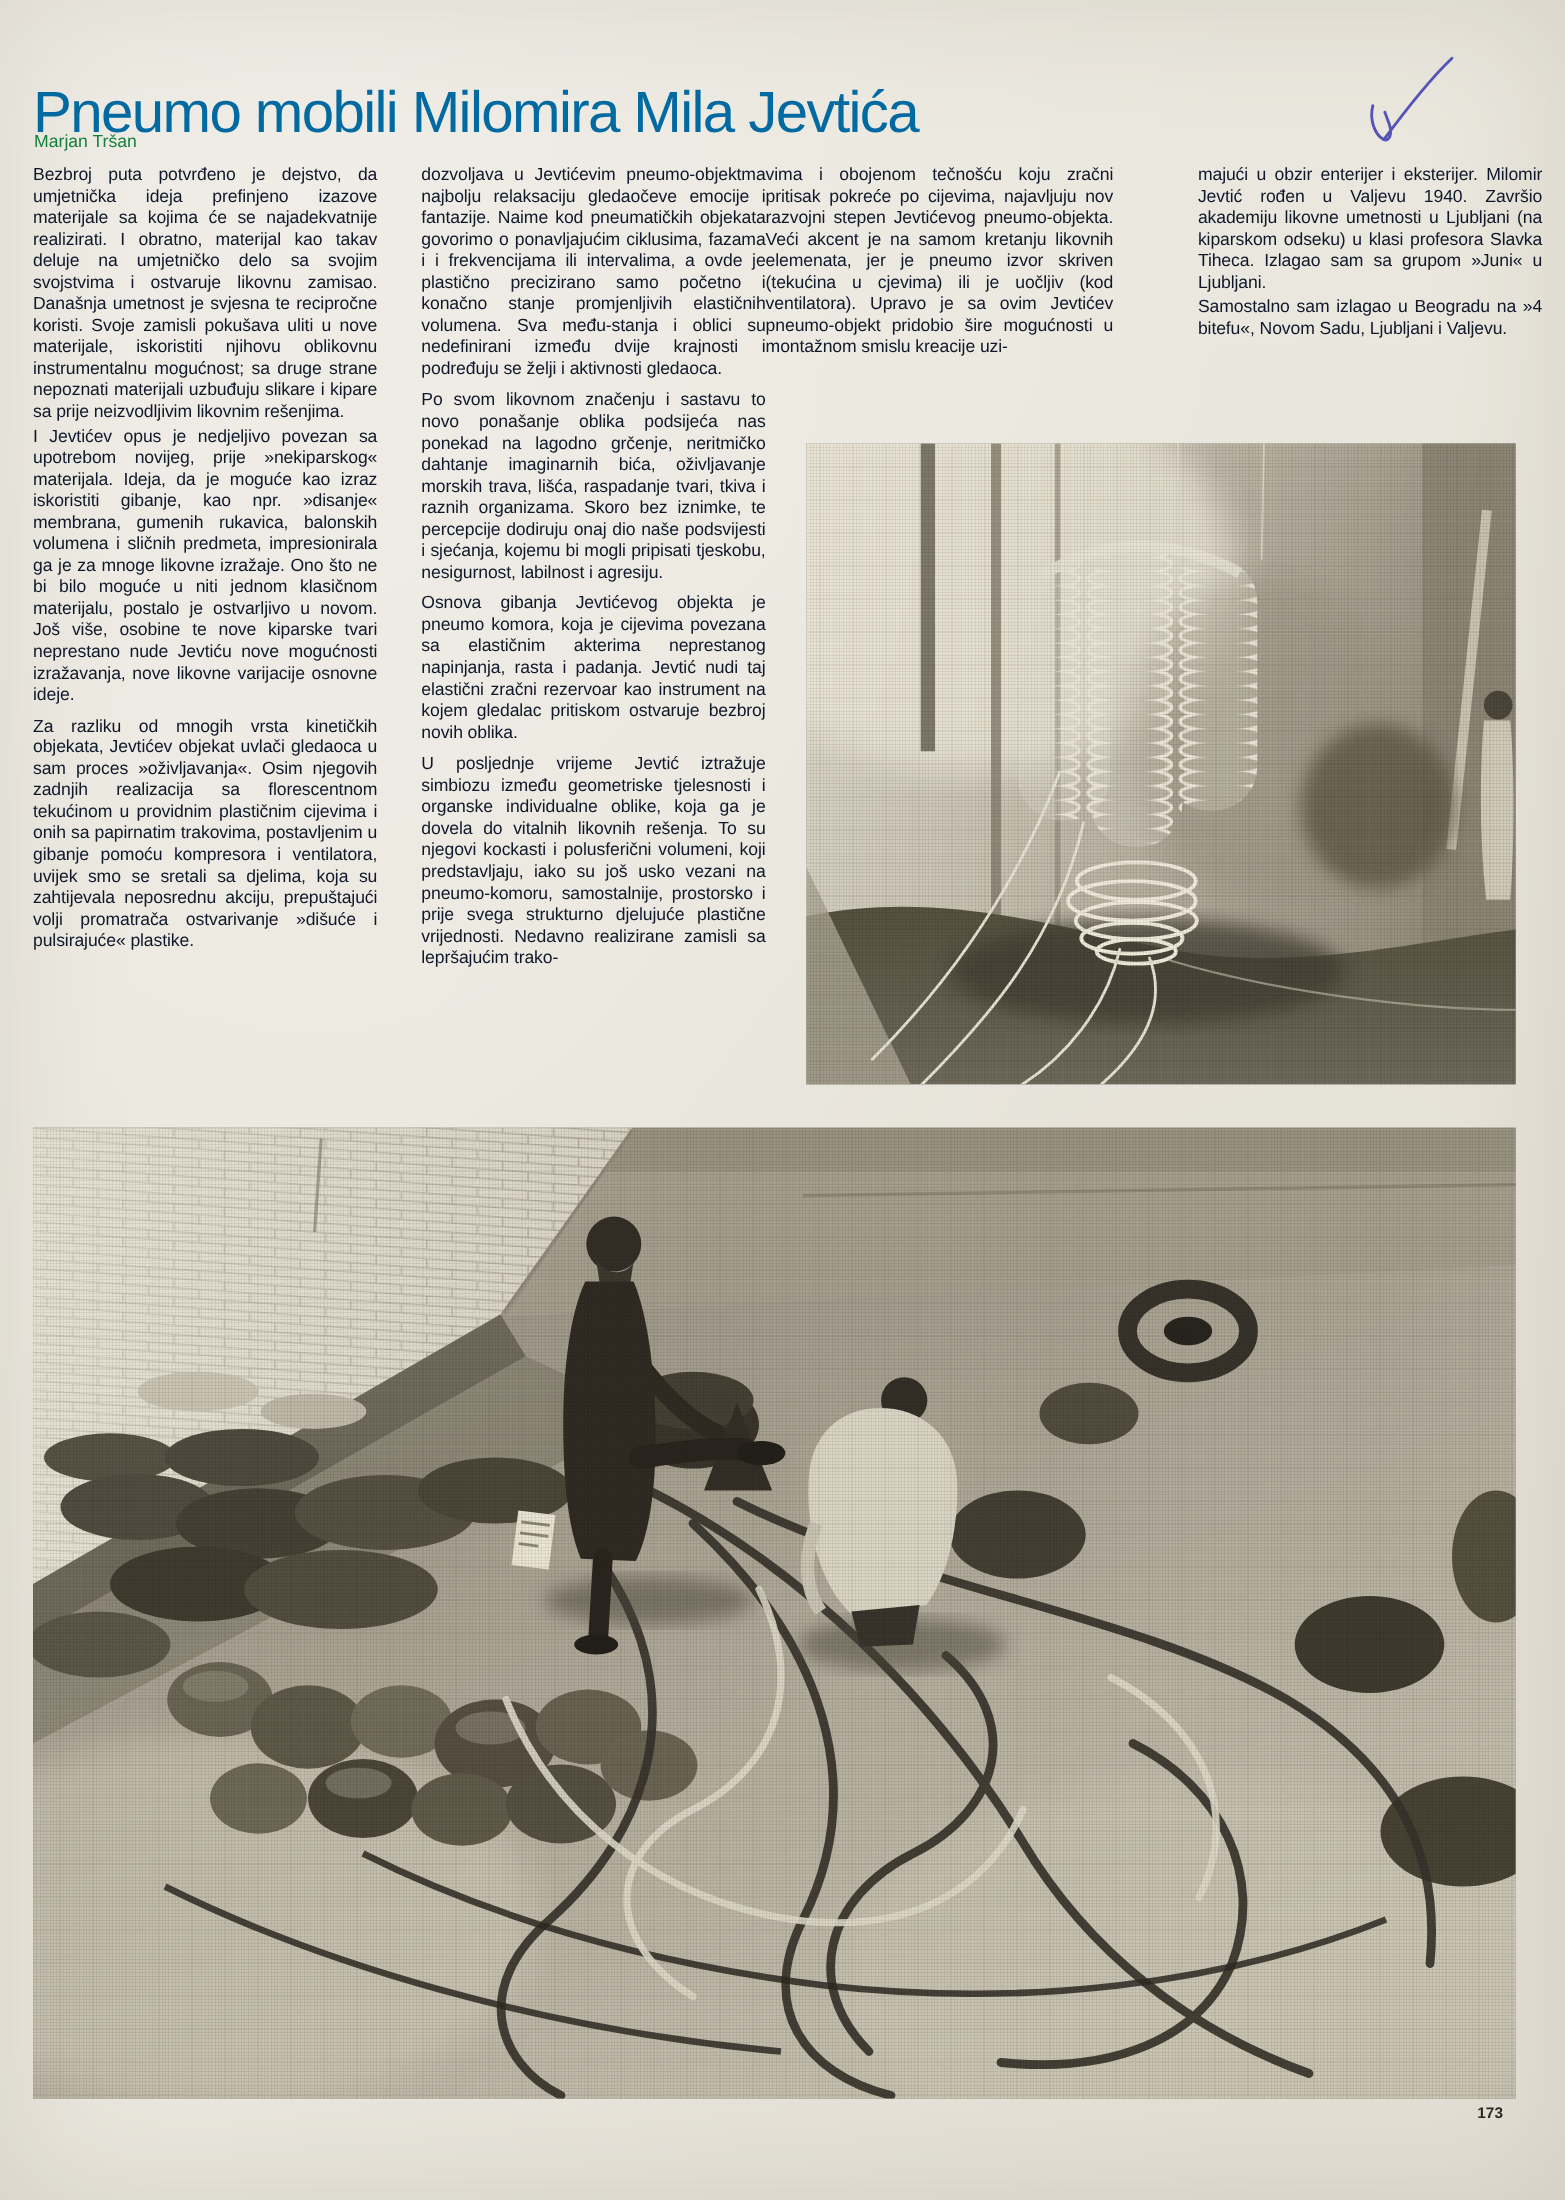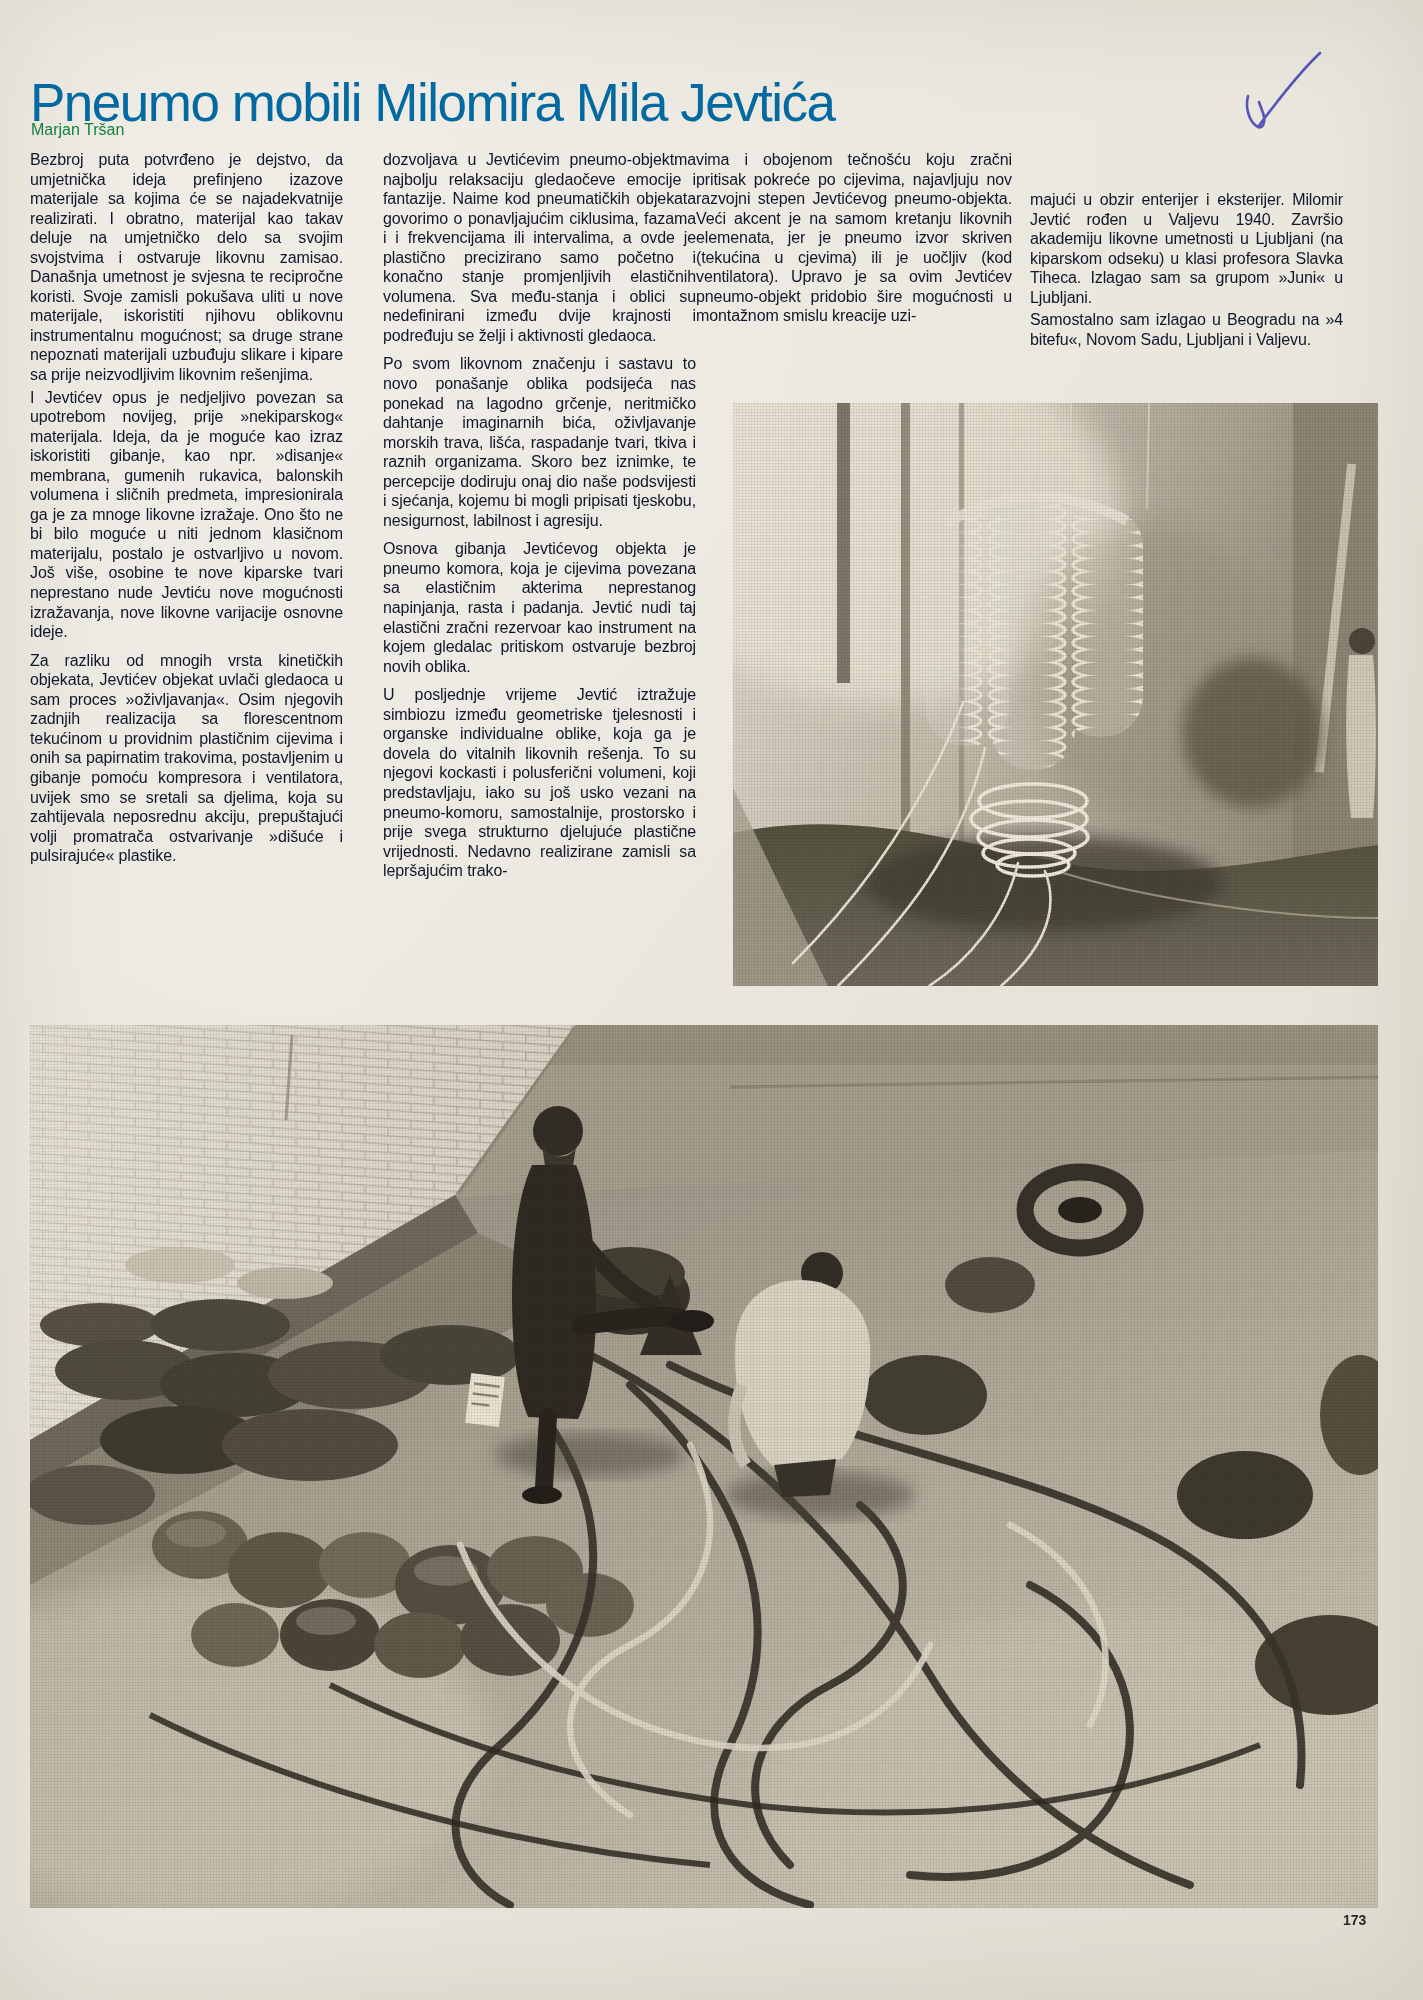--- a/index.html
+++ b/index.html
@@ -35,21 +35,21 @@
     position:absolute;top:150px;width:313px;
     font-size:16px;line-height:19.55px;
     text-align:justify;color:#0f172a;
     letter-spacing:-0.1px;
   }
   .col p{margin:0 0 3px 0;}
   .col p.sp{margin-bottom:9px;}
   .c1{left:30px;}
   .c2{left:383px;}
   .c3{left:696px;width:316px;}
-  .c4{left:1030px;margin-top:40px;}
+  .c4{left:1089px;}
   .photo{
     position:absolute;overflow:hidden;background:#b4ae9f;
   }
   .photo svg{display:block;}
   .photo::after{
     content:"";position:absolute;inset:0;pointer-events:none;mix-blend-mode:multiply;
     background-image:
       repeating-linear-gradient(0deg, rgba(86,78,60,0.085) 0 1px, transparent 1px 3px),
       repeating-linear-gradient(90deg, rgba(86,78,60,0.085) 0 1px, transparent 1px 3px);
   }

